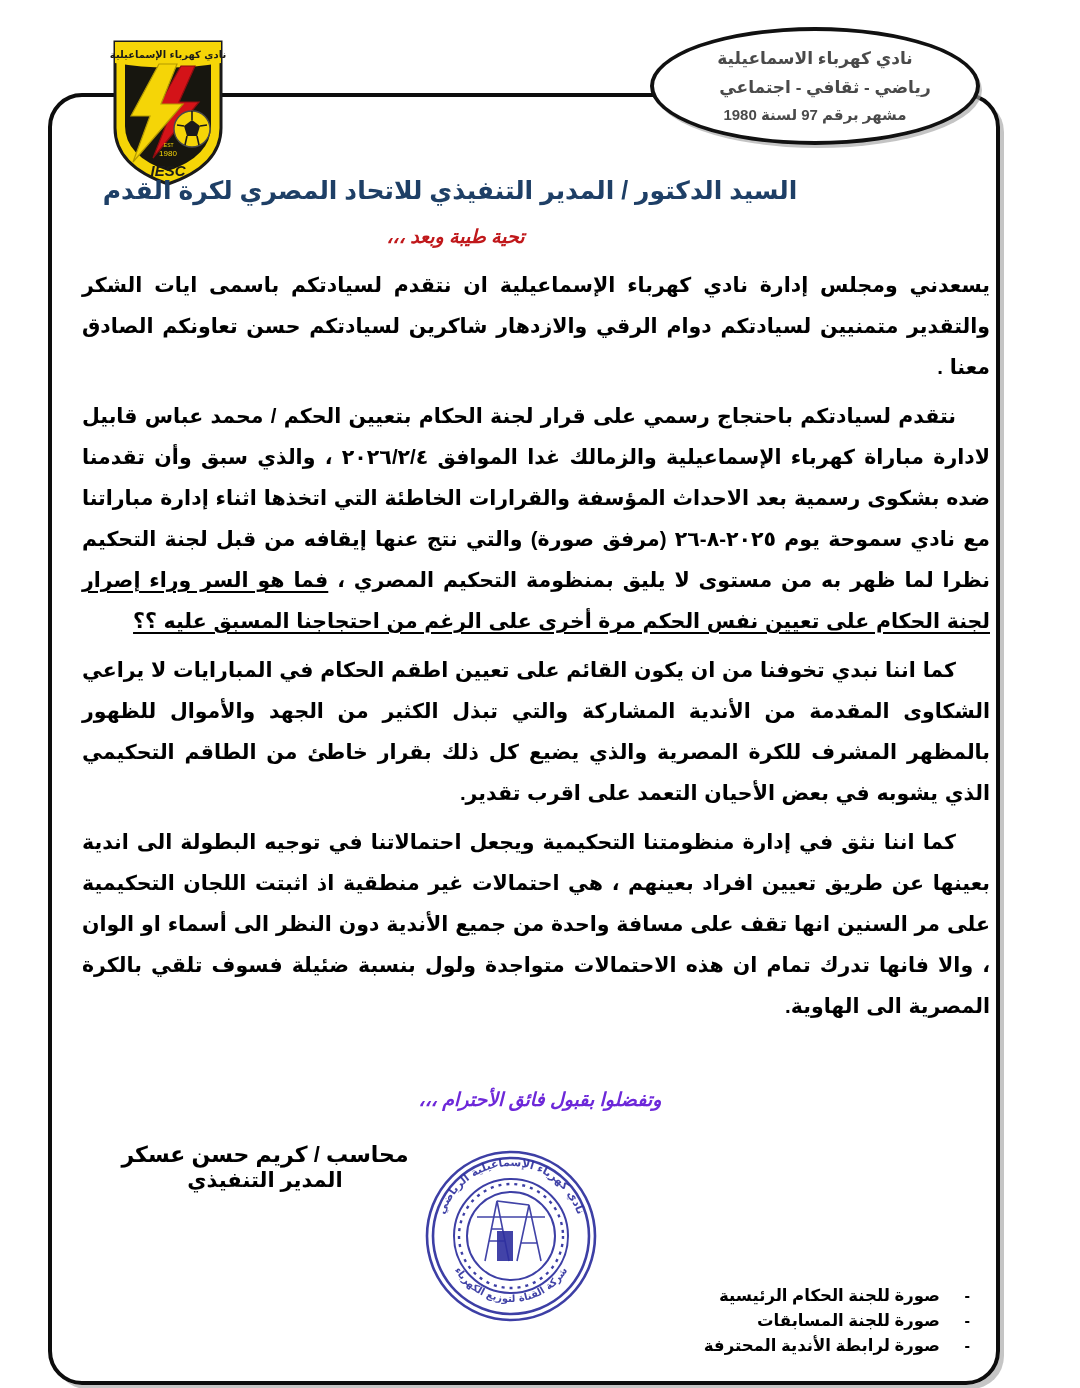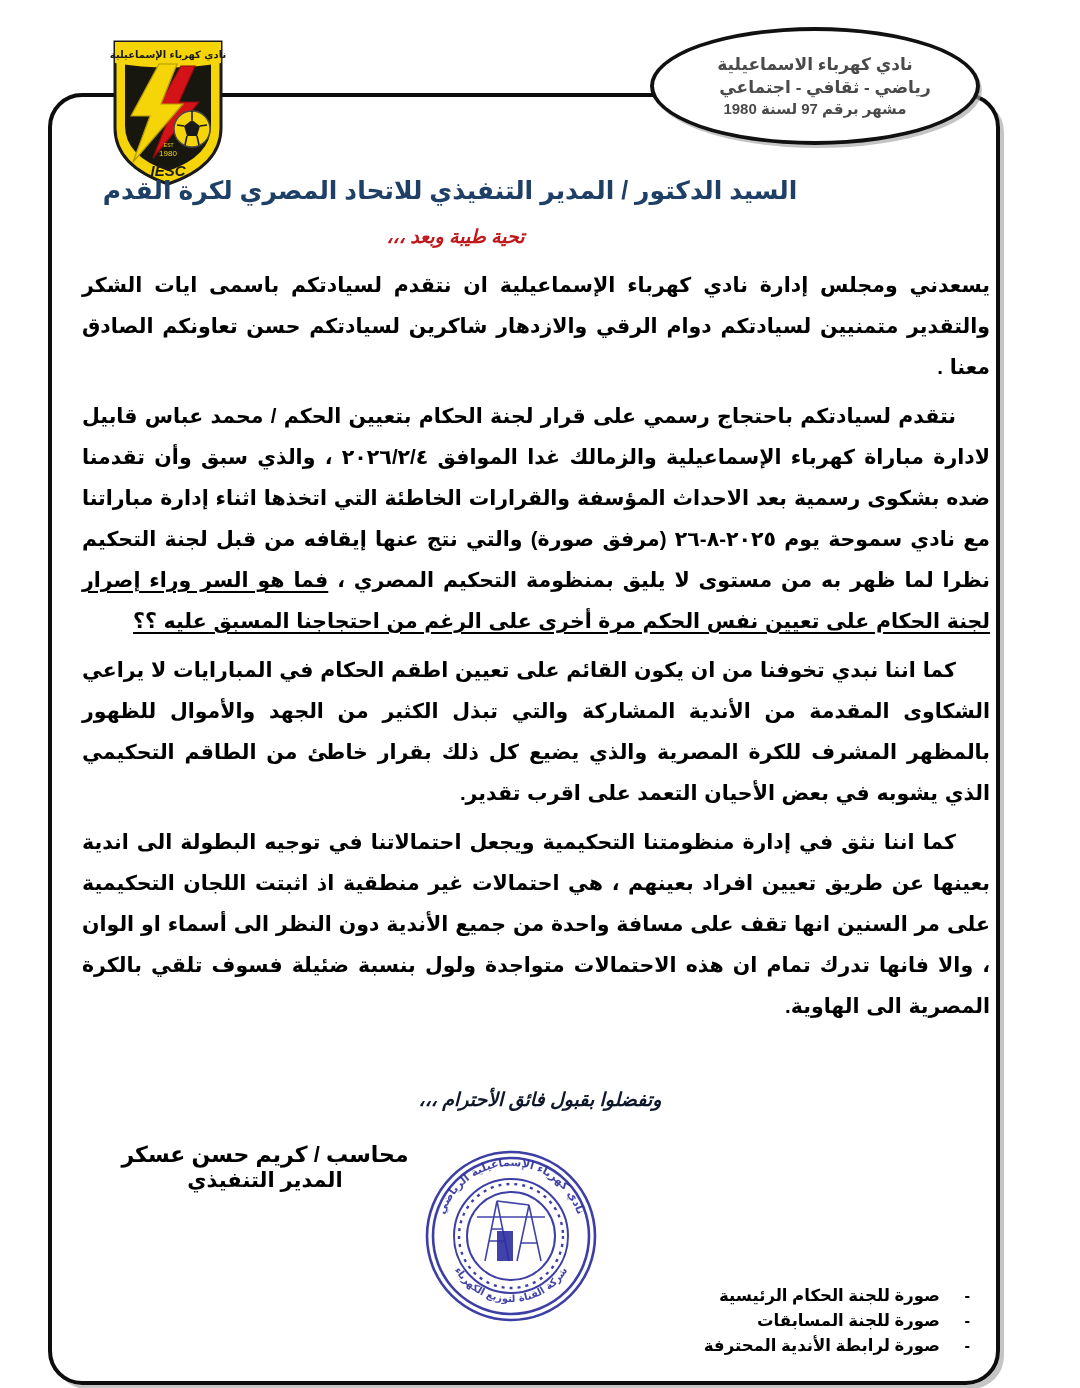--- a/index.html
+++ b/index.html
@@ -50,21 +50,21 @@
     width: 330px;
     height: 118px;
     border: 4px solid #111;
     border-radius: 50%;
     box-sizing: border-box;
     box-shadow: 3px 4px 0 -1px rgba(165,165,165,0.65);
     display: flex;
     flex-direction: column;
     align-items: center;
     justify-content: center;
-    gap: 2px;
+    gap: 8px;
     background: #fff;
     z-index: 3;
   }
   .oval-line {
     font-weight: bold;
     color: #4a4a4a;
     white-space: nowrap;
     letter-spacing: 0px;
   }
   .oval-line-1 { font-size: 17px; }
@@ -122,21 +122,21 @@
   
   #closing-line {
     position: absolute;
     left: 0;
     top: 1088px;
     width: 1080px;
     text-align: center;
     font-size: 19px;
     font-weight: bold;
     font-style: italic;
-    color: #0f172a;
+    color: #6d28d9;
   }
 
   
   #signature-block {
     position: absolute;
     left: 120px;
     top: 1142px;
     width: 290px;
     text-align: center;
     direction: rtl;

